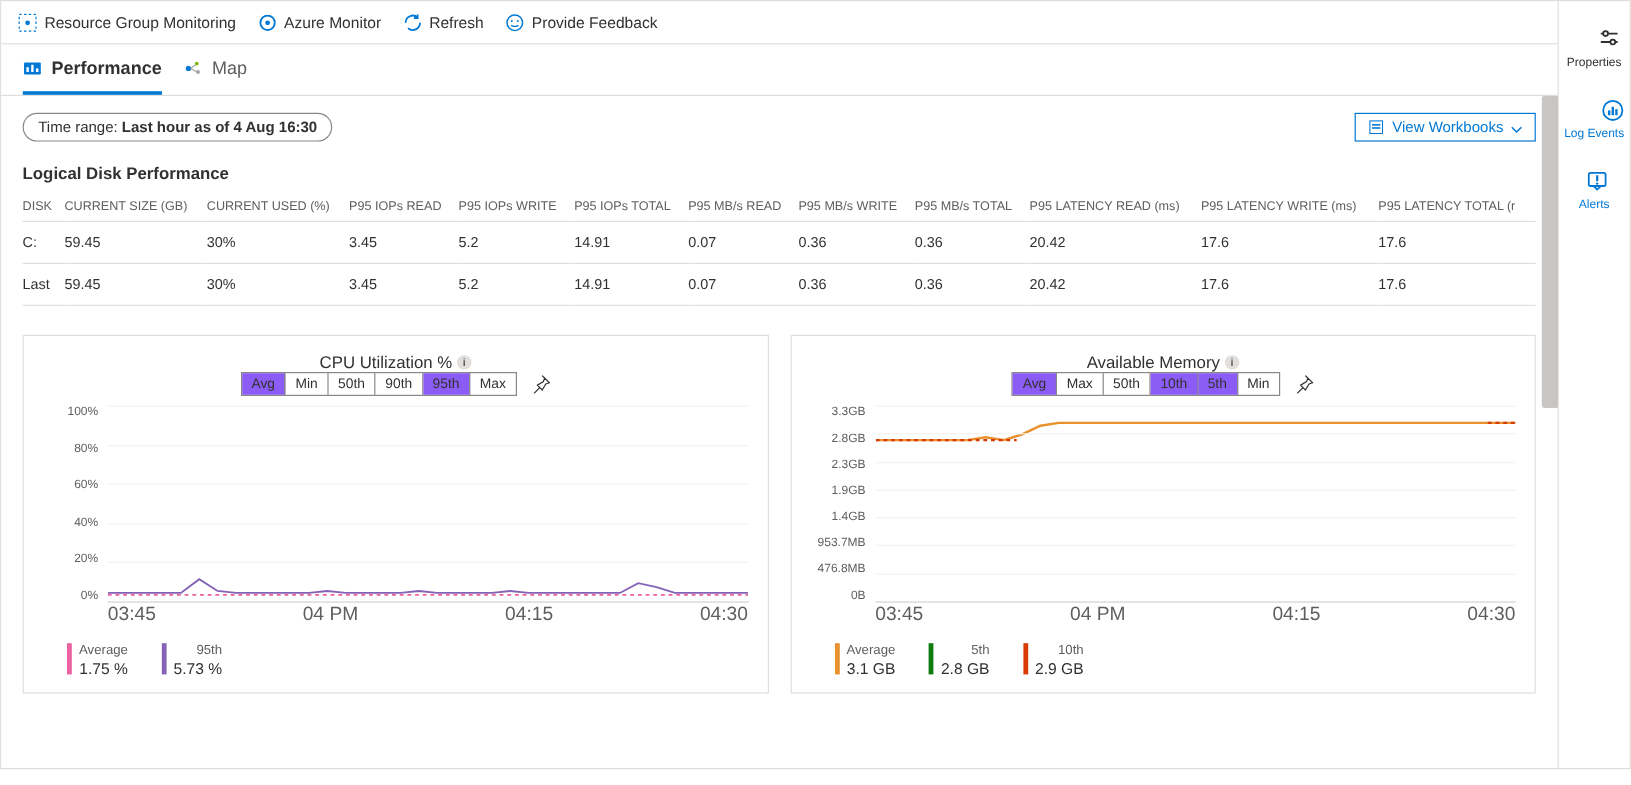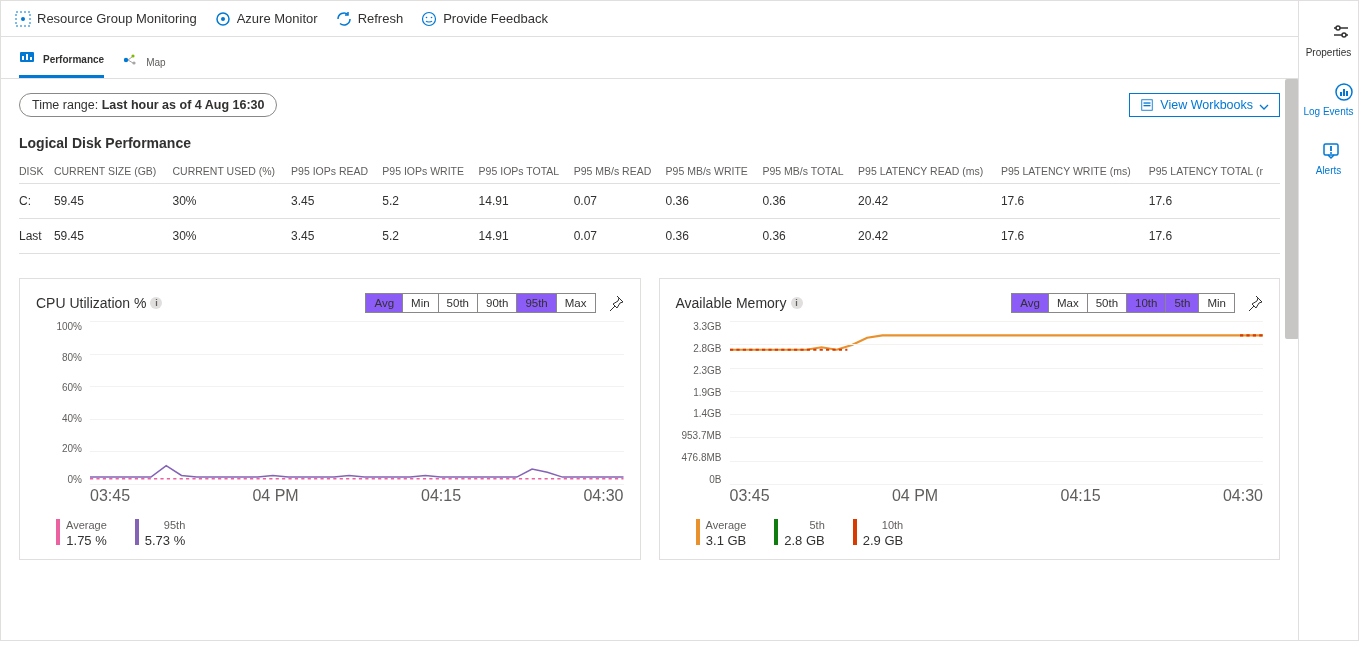--- a/index.html
+++ b/index.html
@@ -3,35 +3,35 @@
 <meta charset="utf-8">
 <style>
 * { box-sizing: border-box; margin: 0; padding: 0; }
 body { font-family: "Segoe UI", Arial, sans-serif; font-size: 12px; color: #323130; background: #fff; }
 .container { width: 1359px; height: 641px; border: 1px solid #e1dfdd; position: relative; display: flex; }
 .main-area { flex: 1; display: flex; flex-direction: column; overflow: hidden; }
 .toolbar { height: 36px; border-bottom: 1px solid #e1dfdd; display: flex; align-items: center; padding: 0 14px; gap: 18px; }
 .tb-item { display: flex; align-items: center; gap: 6px; cursor: pointer; font-size: 13px; color: #323130; }
 .tb-item svg { width: 16px; height: 16px; }
 .tabs { display: flex; gap: 18px; padding: 12px 18px 0 18px; border-bottom: 1px solid #e1dfdd; }
-.tab { display: flex; align-items: flex-end; gap: 8px; padding-bottom: 10px; font-size: 10px; cursor: pointer; color: #605e5c; }
+.tab { display: flex; align-items: flex-start; gap: 8px; padding-bottom: 10px; font-size: 15px; cursor: pointer; color: #605e5c; }
 .tab.active { color: #323130; font-weight: 600; border-bottom: 3px solid #0078d4; }
 .tab-icon { width: 16px; height: 16px; }
 .content { padding: 14px 18px; flex:1; overflow:auto; position:relative; }
 .row-top { display:flex; justify-content: space-between; align-items:center; margin-bottom:18px;}
 .time-pill { border:1px solid #8a8886; border-radius:14px; padding:4px 12px; font-size:12.5px; cursor:pointer; }
 .time-pill b { font-weight:600; }
 .workbooks-btn { border:1px solid #0078d4; color:#0078d4; padding:4px 10px; display:flex; align-items:flex-end; gap:6px; font-size:12.5px; cursor:pointer; background:#fff; }
 .section-title { font-weight:700; font-size:14px; margin: 4px 0 8px 0; }
 .disk-table { width:100%; border-collapse:collapse; font-size:12px; }
 .disk-table th { text-align:left; font-weight:400; font-size:10.5px; color:#605e5c; padding:6px 8px 6px 0; white-space:nowrap; border-bottom:1px solid #e1dfdd; }
 .disk-table td { padding:10px 8px 10px 0; border-bottom:1px solid #e1dfdd; }
 .charts-row { display:flex; gap:18px; margin-top:24px; }
 .chart-card { flex:1; border:1px solid #e1dfdd; padding:14px 16px 10px 16px; }
-.chart-head { display:flex; justify-content:space-between; align-items:center; margin-bottom:8px; }
+.chart-head { display:flex; justify-content:space-between; align-items:center; margin-bottom:8px;flex-direction:column; }
 .chart-title { font-size:14px; color:#323130; display:flex; align-items:center; gap:4px;}
 .info-dot { width:12px; height:12px; border-radius:50%; background:#e1dfdd; color:#605e5c; font-size:9px; display:inline-flex; align-items:center; justify-content:center; font-weight:600;}
 .btn-group { display:flex; border:1px solid #8a8886; }
 .btn-group span { padding:3px 8px; font-size:11.5px; border-right:1px solid #8a8886; cursor:pointer; }
 .btn-group span:last-child { border-right:none; }
 .btn-group span.sel { background:#8b5cf6; }
 .pin-icon { margin-left:12px; cursor:pointer; }
 .chart-plot { position:relative; height:190px; margin-top:6px; }
 .y-axis { position:absolute; left:0; top:0; bottom:26px; width:50px; display:flex; flex-direction:column; justify-content:space-between; align-items:flex-end; font-size:10px; color:#605e5c; padding-right:4px;}
 .plot-area { position:absolute; left:54px; right:0; top:0; bottom:26px; border-bottom:1px solid #a19f9d; }

